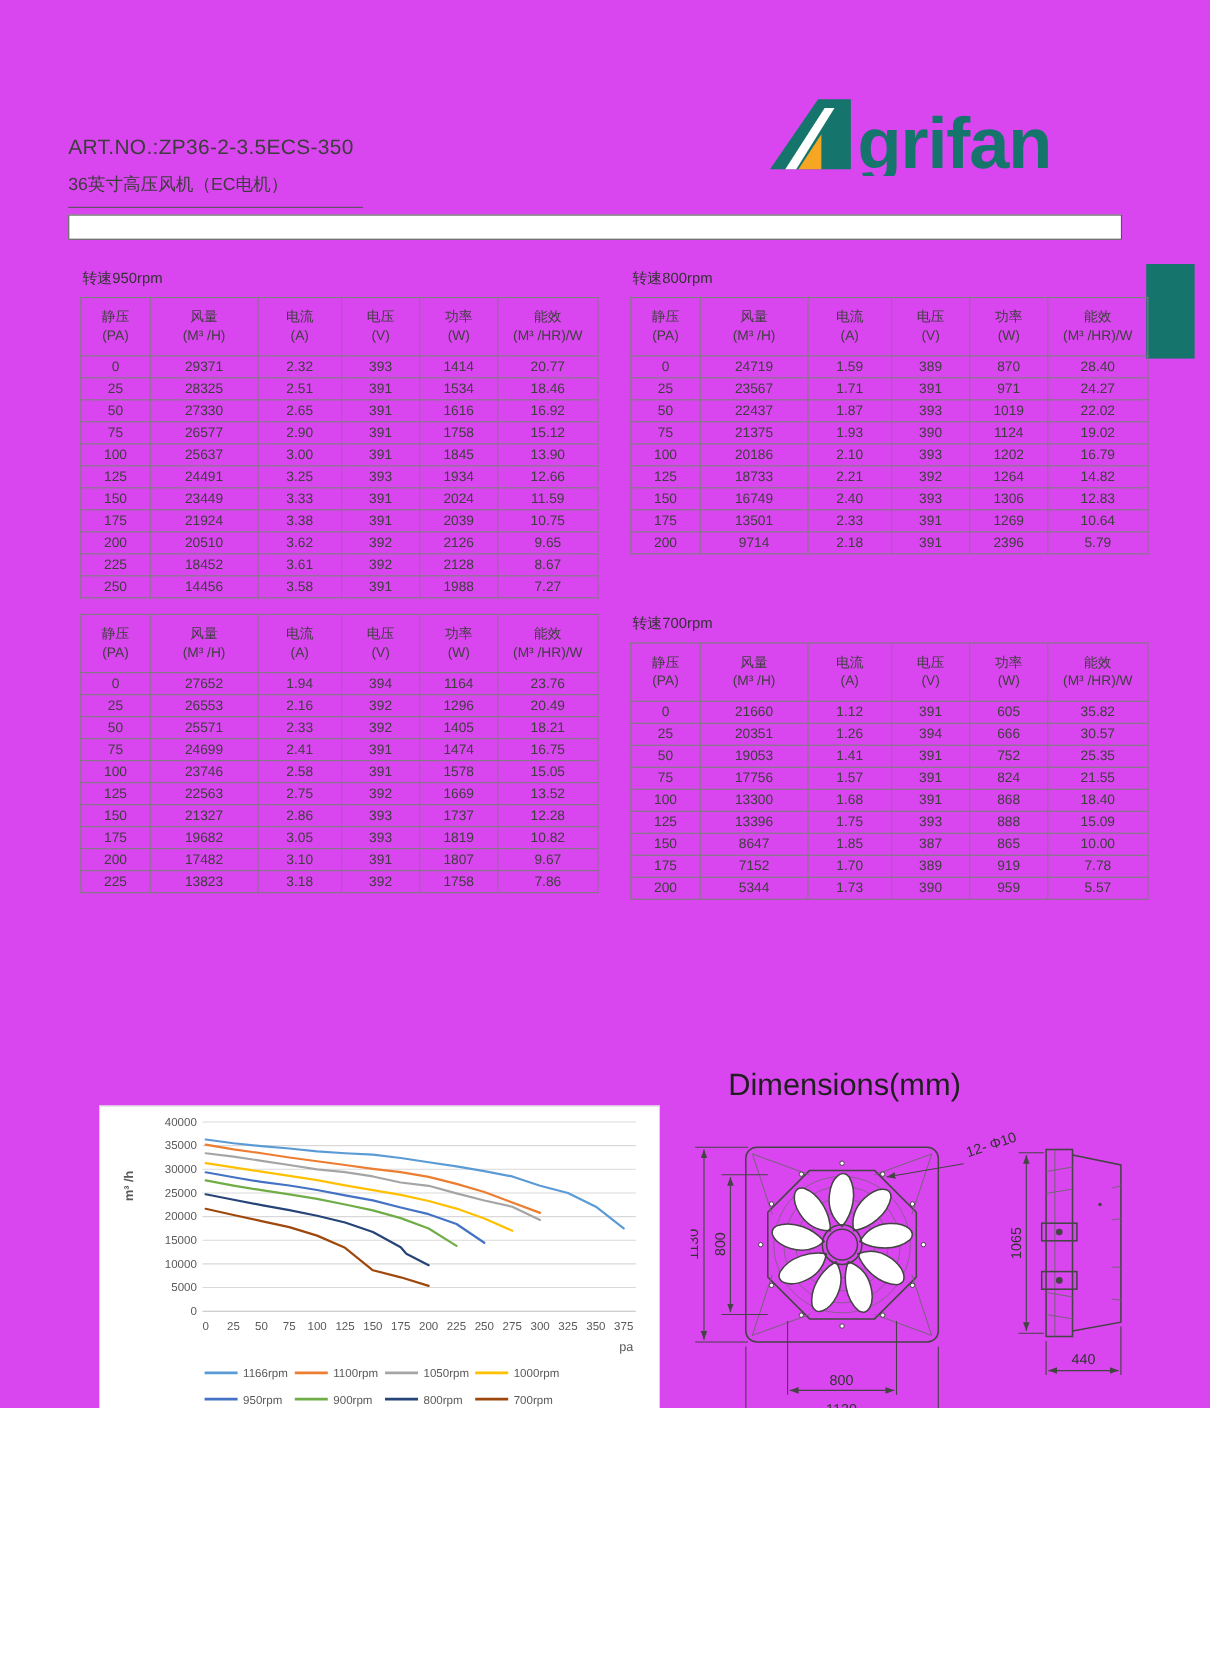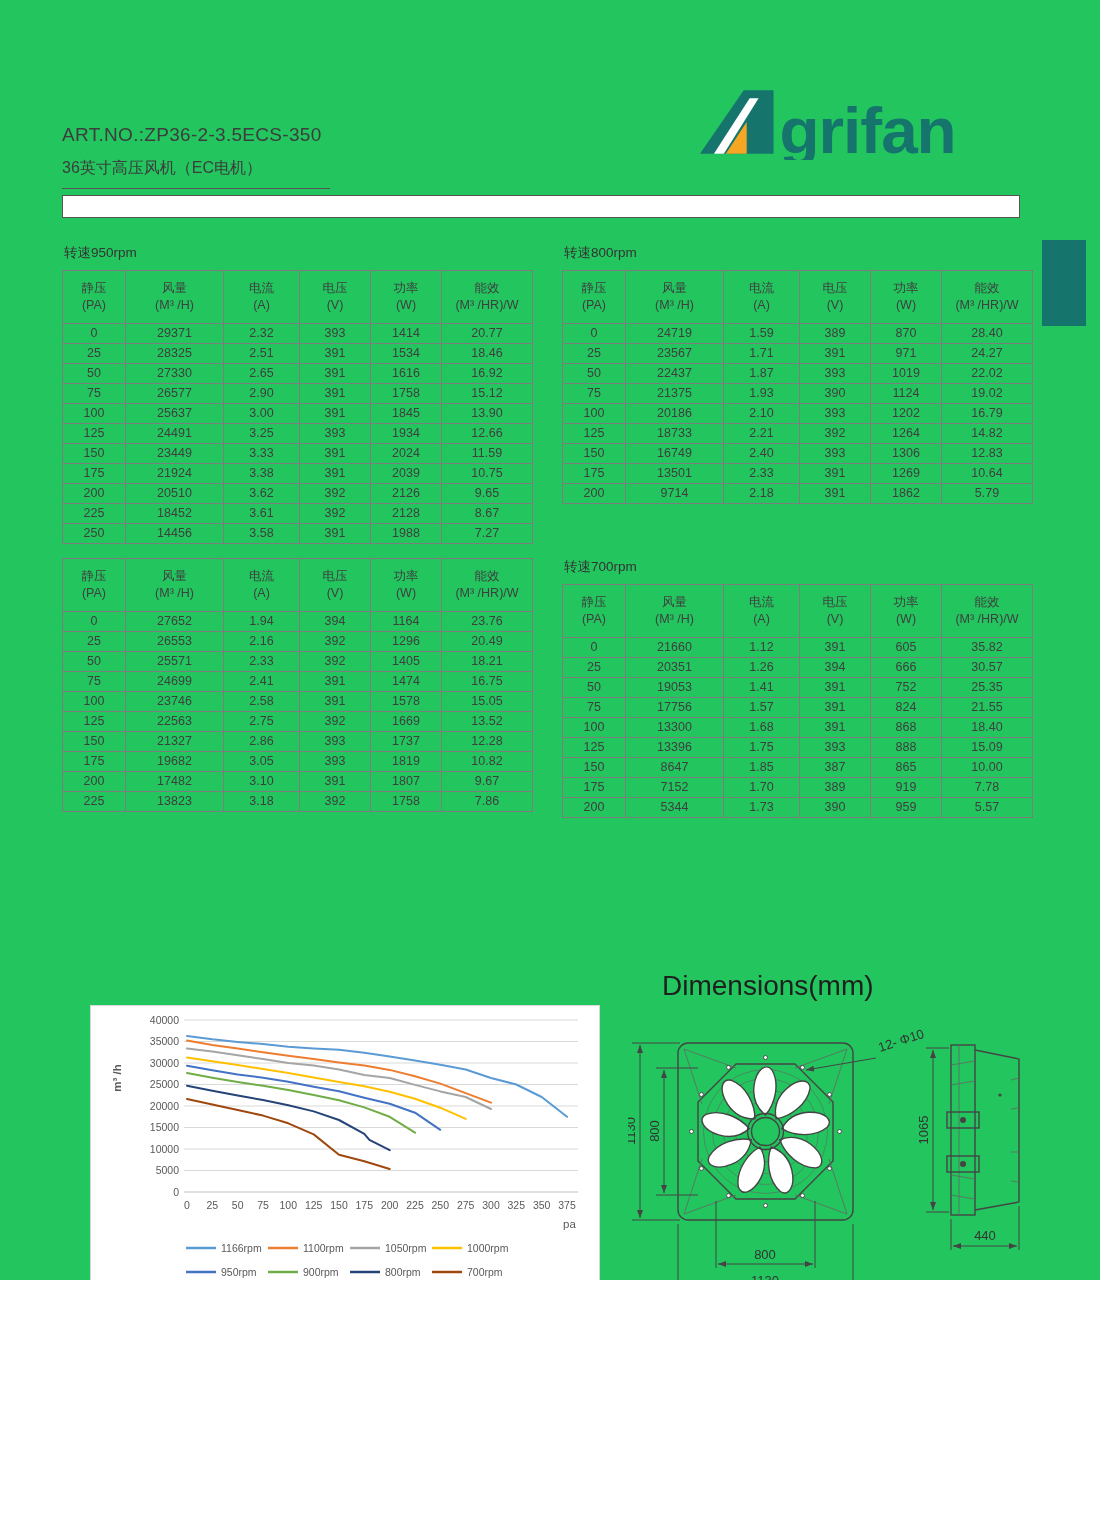--- a/index.html
+++ b/index.html
@@ -1,28 +1,28 @@
 <!DOCTYPE html>
 <html><head>
 <meta charset="utf-8">
 <style>
   * { margin:0; padding:0; box-sizing:border-box; }
   body { background:#ffffff; font-family:"Liberation Sans", sans-serif; }
-  #page { position:relative; width:1100px; height:1280px; background:#22c55e; overflow:hidden; }
+  #page { position:relative; width:1100px; height:1280px; background:#d946ef; overflow:hidden; }
 
   
   #artno { position:absolute; left:62px; top:124px; font-size:19px; color:#3d3d3d; letter-spacing:.3px; }
   #subtitle { position:absolute; left:62px; top:158px; font-size:16px; color:#3d3d3d; }
   #subtitle-rule { position:absolute; left:62px; top:188px; width:268px; border-top:1.5px solid #555; }
   #header-box { position:absolute; left:62px; top:195px; width:958px; height:23px; border:1px solid #555; background:#fff; }
   #logo { position:absolute; left:698px; top:84px; width:318px; height:76px; }
   #side-tab { position:absolute; left:1042px; top:240px; width:44px; height:86px; background:#15756C; }
 
   
-  #tables { position:absolute; left:62px; top:244px; width:970px;
+  #tables { position:absolute; left:73px; top:244px; width:970px;
             display:grid; grid-template-columns:470px 470px; column-gap:30px; row-gap:14px; align-items:start; }
   .tbl-block h3 { font-size:13.5px; font-weight:normal; color:#333; margin:0 0 8px 2px; }
   table.perf { border-collapse:collapse; width:470px; table-layout:fixed; }
   table.perf th, table.perf td { border:1px solid #7d7d7d; text-align:center; color:#3f3f3f; }
   table.perf th { font-weight:normal; font-size:12.5px; line-height:17px; padding:9px 0; }
   table.perf td { font-size:12.5px; height:19px; padding:0; line-height:19px; }
 
   
   #chart-box { position:absolute; left:90px; top:1005px; width:510px; height:300px; border:1px solid #d7d7d7; background:#fff; }
   #chart-svg { width:508px; height:298px; display:block; }
@@ -263,21 +263,21 @@
               <td>2.33</td>
               <td>391</td>
               <td>1269</td>
               <td>10.64</td>
             </tr>
             <tr>
               <td>200</td>
               <td>9714</td>
               <td>2.18</td>
               <td>391</td>
-              <td>1862</td>
+              <td>2396</td>
               <td>5.79</td>
             </tr>
           </tbody>
         </table>
     </div>
     <div class="tbl-block">
       <table class="perf">
           <colgroup>
             <col style="width:63px">
             <col style="width:98px">

